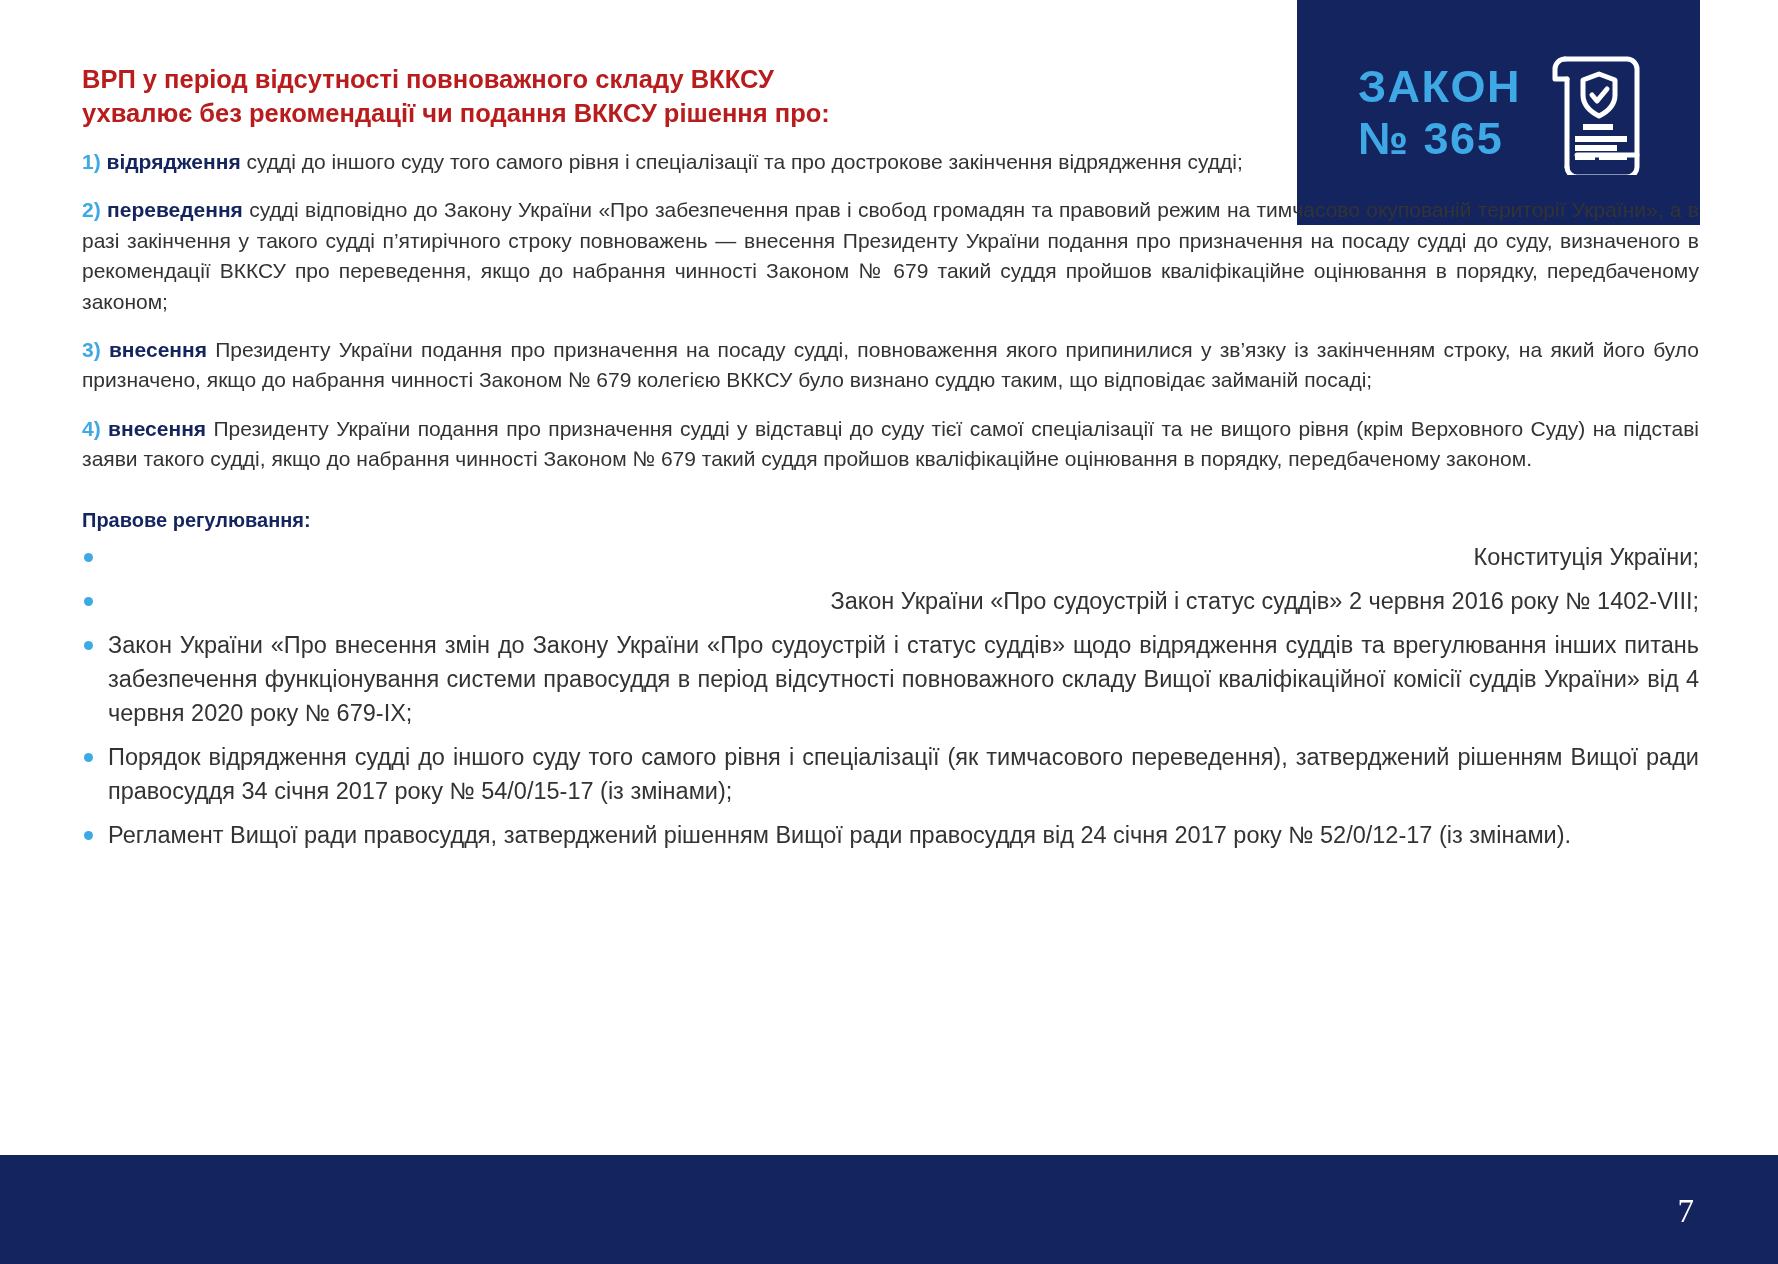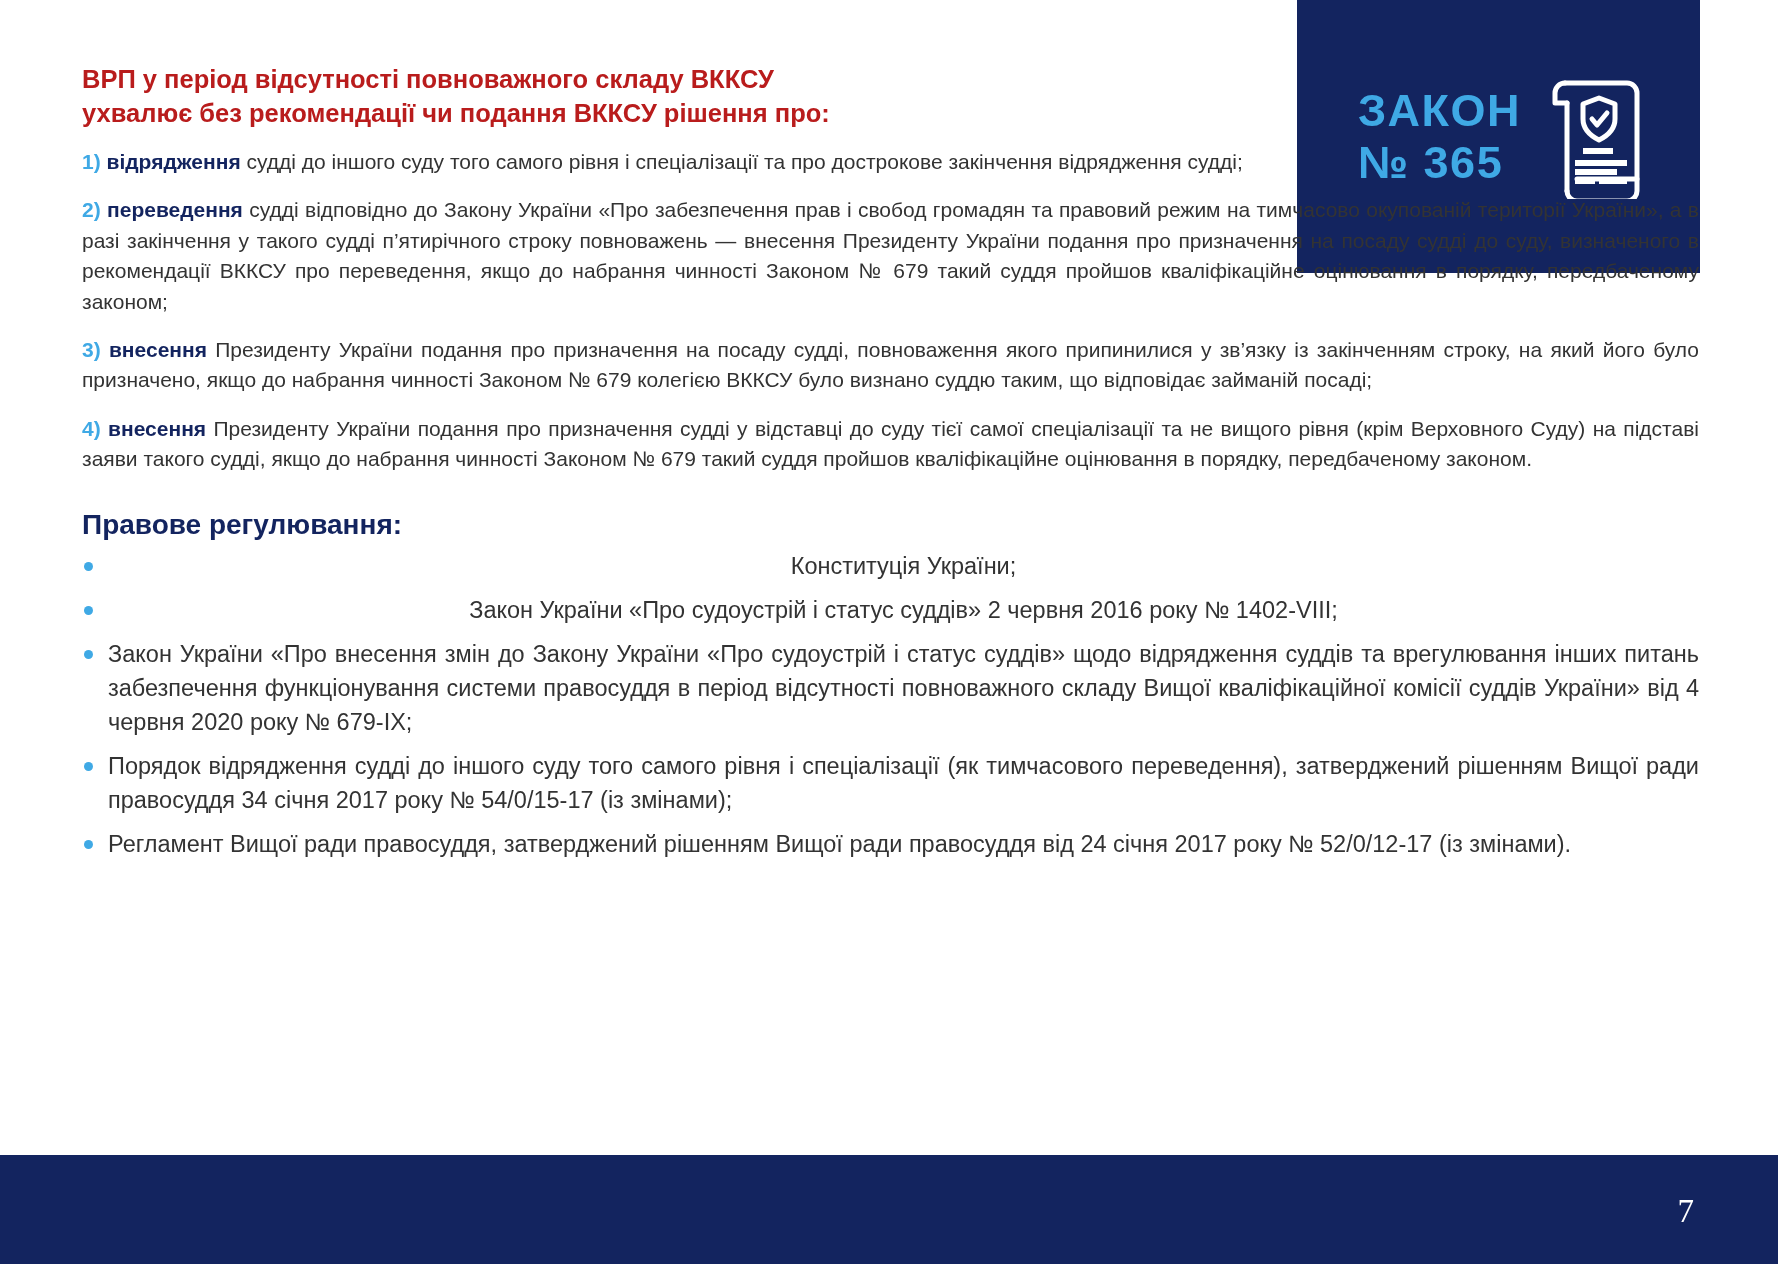--- a/index.html
+++ b/index.html
@@ -22,21 +22,21 @@
     height: 1264px;
     background: #ffffff;
   }
 
   
   .law-badge {
     position: absolute;
     left: 1297px;
     top: 0;
     width: 403px;
-    height: 273px;
+    height: 225px;
     background: #13245f;
     display: flex;
     align-items: center;
     justify-content: center;
     gap: 22px;
     box-sizing: border-box;
     padding: 0 26px 0 34px;
   }
   .law-badge-text {
     color: #3fa9e5;
@@ -91,40 +91,40 @@
     font-weight: bold;
   }
   .clause-term {
     color: #13245f;
     font-weight: bold;
   }
 
   .section-title {
     color: #13245f;
     font-weight: bold;
-    font-size: 28px;
+    font-size: 20px;
     margin: 34px 0 8px 0;
   }
 
   .legal-list {
     list-style: none;
     margin: 0;
     padding: 0;
   }
   .legal-item {
     position: relative;
     color: #333333;
     font-size: 23.5px;
     line-height: 1.45;
     padding-left: 26px;
     margin-bottom: 10px;
     text-align: justify;
   }
   .legal-item.short {
-    text-align: center;
+    text-align: right;
   }
   .legal-item::before {
     content: "";
     position: absolute;
     left: 2px;
     top: 13px;
     width: 9px;
     height: 9px;
     border-radius: 50%;
     background: #3fa9e5;

